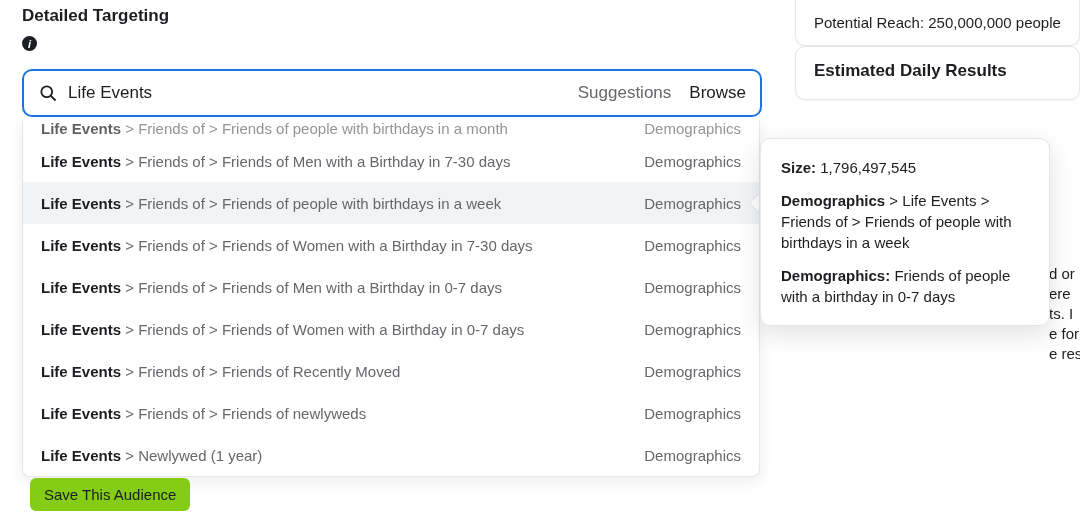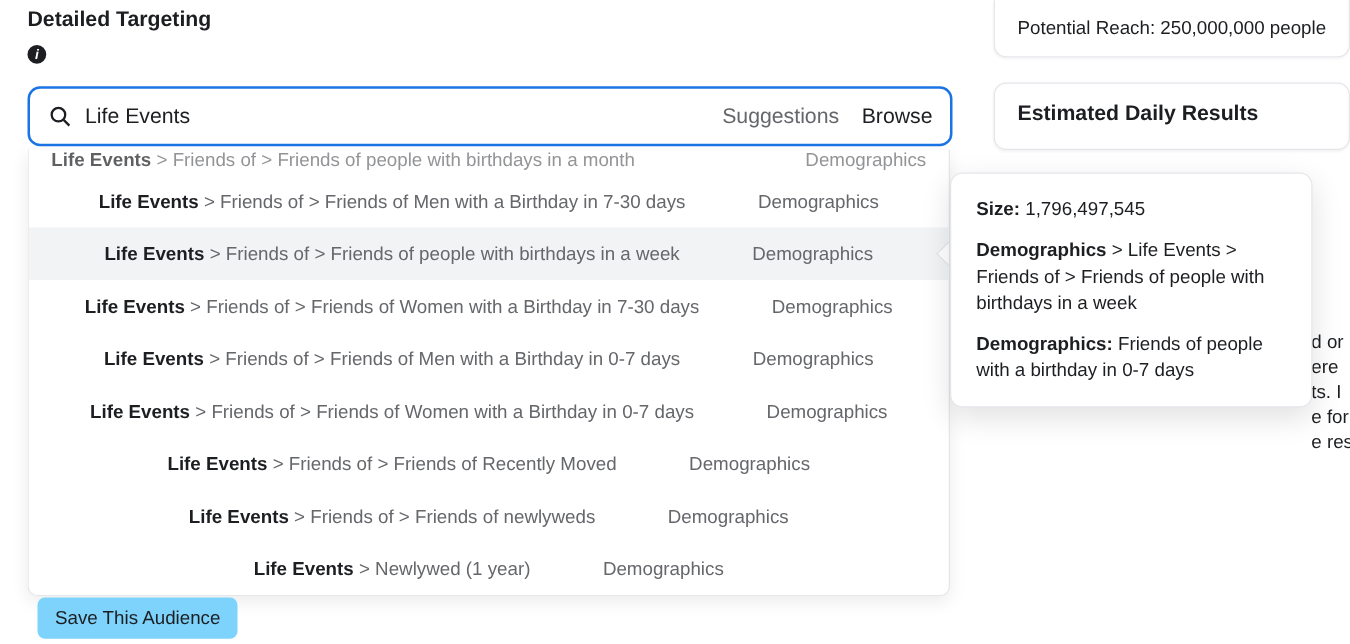--- a/index.html
+++ b/index.html
@@ -20,35 +20,35 @@
   .suggestions-link { color: #65676b; font-size: 17px; cursor: pointer; }
   .browse-link { color: #1c1e21; font-size: 17px; cursor: pointer; }
 
   .dropdown { position: absolute; left: 22px; top: 120px; width: 738px; background: #fff; border: 1px solid #e4e6ea; border-top: none; border-radius: 0 0 8px 8px; box-shadow: 0 4px 14px rgba(0,0,0,0.08); overflow: hidden; }
 
   .truncated-row { height: 20px; padding: 0 18px; display: flex; align-items: flex-start; justify-content: space-between; overflow: hidden; opacity: 0.7; }
   .truncated-row .path { font-size: 15px; color: #65676b; white-space: nowrap; }
   .truncated-row .path b { color: #1c1e21; font-weight: 700; }
   .truncated-row .cat { font-size: 15px; color: #65676b; }
 
-  .option-row { position: relative; height: 42px; padding: 0 18px; display: flex; align-items: center; justify-content: center; cursor: pointer; gap: 48px; }
+  .option-row { position: relative; height: 42px; padding: 0 18px; display: flex; align-items: center; justify-content: space-between; cursor: pointer; gap: 48px; }
   .option-row .path { font-size: 15px; color: #65676b; white-space: nowrap; overflow: hidden; text-overflow: ellipsis; }
   .option-row .path b { color: #1c1e21; font-weight: 700; }
   .option-row .cat { font-size: 15px; color: #65676b; flex-shrink: 0; margin-left: 10px; }
   .option-row.selected { background: #f2f3f5; }
   .option-row.selected::after { content: ""; position: absolute; right: -8px; top: 50%; transform: translateY(-50%) rotate(45deg); width: 14px; height: 14px; background: #fff; border-left: 1px solid #e4e6ea; border-bottom: 1px solid #e4e6ea; }
 
-  .save-btn { position: absolute; left: 30px; top: 478px; background: #7dd3fc; border: none; border-radius: 6px; padding: 8px 14px; font-size: 15px; color: #1c1e21; cursor: pointer; }
+  .save-btn { position: absolute; left: 30px; top: 478px; background: #84cc16; border: none; border-radius: 6px; padding: 8px 14px; font-size: 15px; color: #1c1e21; cursor: pointer; }
 
   
   .right { position: absolute; left: 795px; top: 0; width: 285px; }
   .card { background: #fff; border: 1px solid #e4e6ea; border-radius: 10px; box-shadow: 0 1px 2px rgba(0,0,0,0.05); padding: 14px 18px; }
   .reach-card { margin-top: 0; border-top-left-radius: 0; border-top-right-radius: 0; border-top: none; }
   .reach-text { font-size: 15px; white-space: nowrap; }
-  .est-card { margin-top: 20px; padding-top: 14px; padding-bottom: 18px; }
+  .est-card { padding-top: 14px; padding-bottom: 18px; }
   .est-title { font-size: 17px; font-weight: 700; }
 
   .bg-card { position: absolute; left: 1045px; top: 230px; width: 35px; height: 180px; overflow: hidden; }
   .bg-lines { padding: 34px 4px 0 4px; font-size: 15px; color: #1c1e21; line-height: 20px; white-space: pre; }
 
   
   .tooltip-panel { position: absolute; left: 760px; top: 138px; width: 290px; background: #fff; border: 1px solid #e4e6ea; border-radius: 10px; box-shadow: 0 8px 24px rgba(0,0,0,0.12); padding: 18px 20px; }
   .tooltip-panel p { font-size: 15px; line-height: 1.4; margin-bottom: 12px; }
   .tooltip-panel p:last-child { margin-bottom: 0; }
   .tooltip-panel b { font-weight: 700; }

